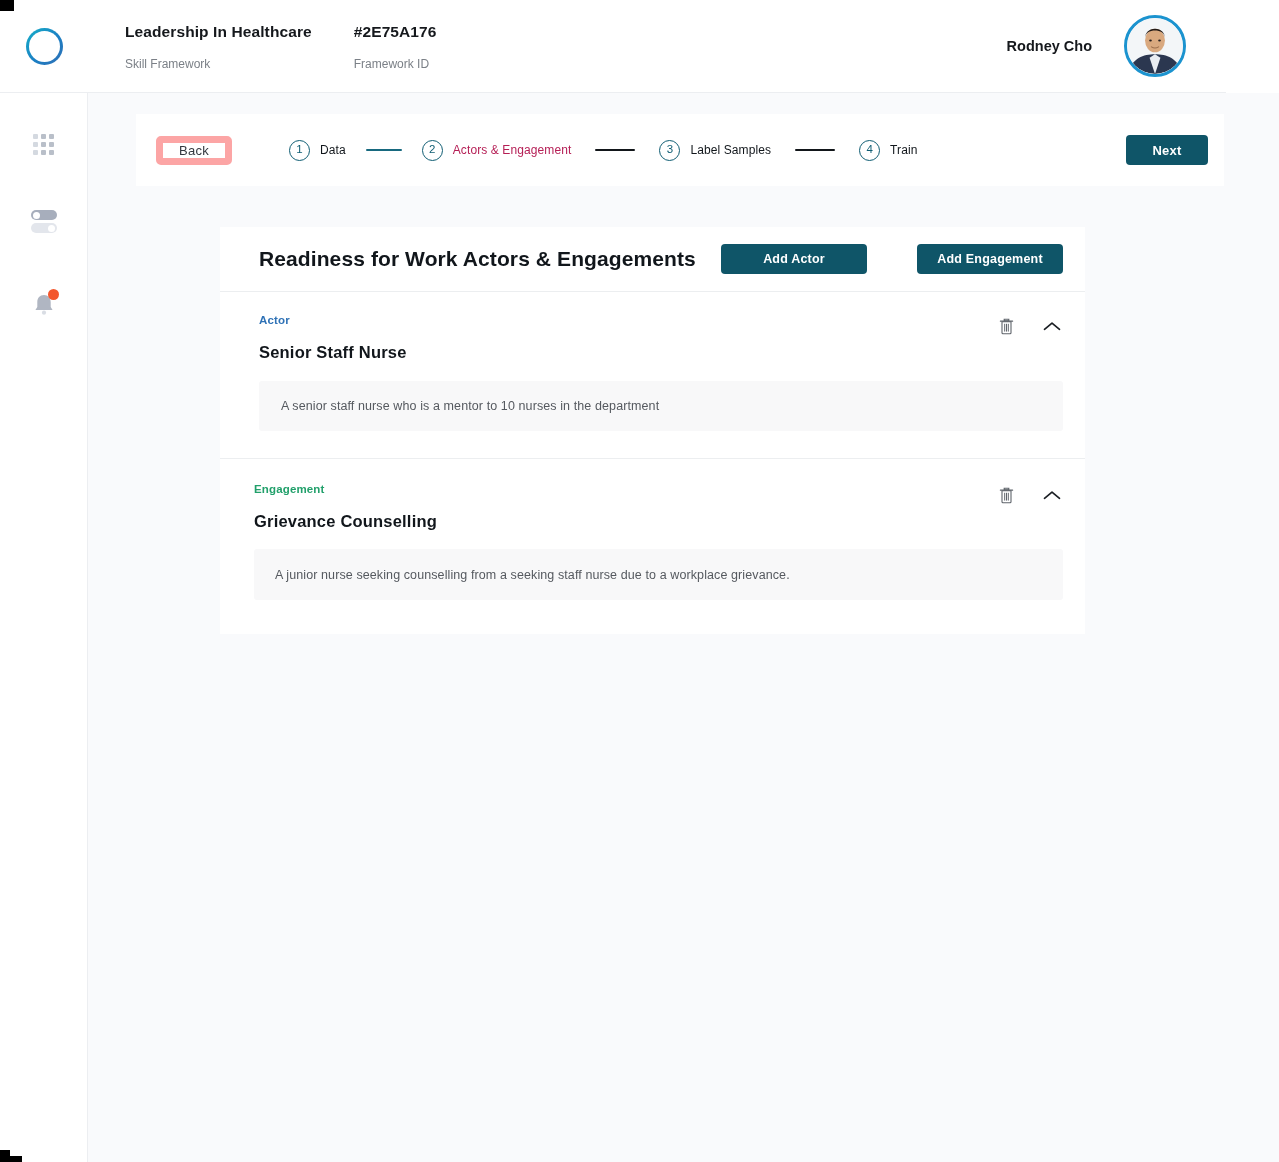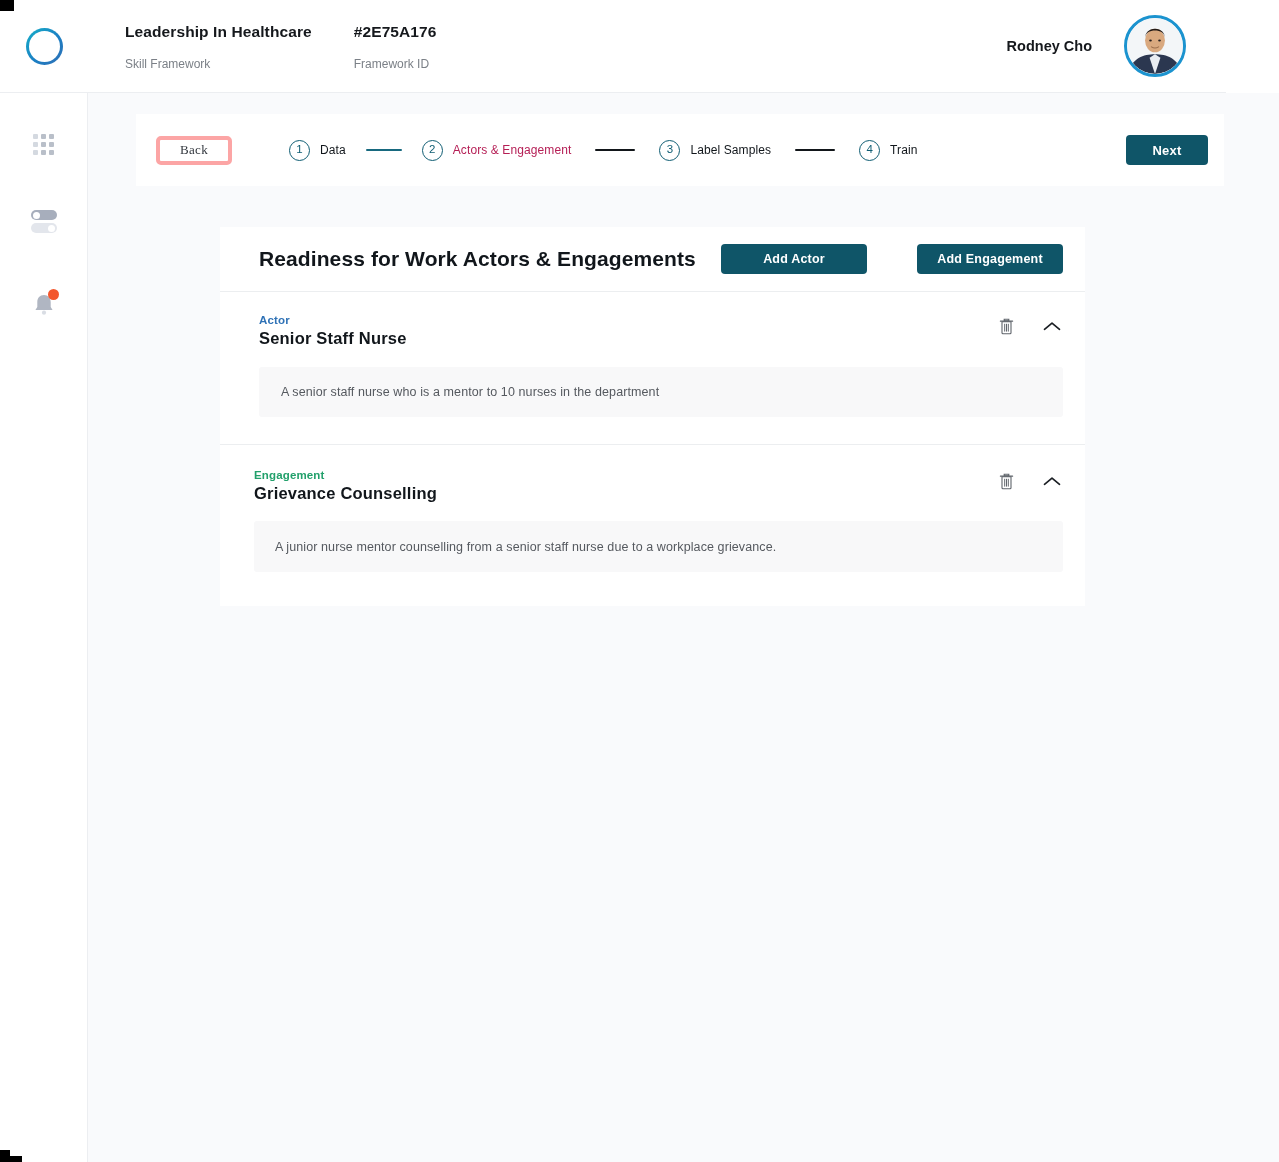--- a/index.html
+++ b/index.html
@@ -98,23 +98,23 @@
     background: #f9fafc;
   }
 
   
   .stepper-card {
     position: absolute; left: 48px; top: 21px; width: 1088px; height: 72px;
     background: #ffffff;
   }
   .stepper-inner { display: flex; align-items: center; height: 72px; padding-left: 20px; padding-right: 16px; }
   .back-btn {
-    width: 76px; height: 29px; border: 4px solid #fca5a5; border-radius: 5px;
+    width: 76px; height: 29px; border: 7px solid #fca5a5; border-radius: 5px;
     background: #ffffff; color: #33383f; font-size: 13px;
-    font-family: Liberation Serif, serif; letter-spacing: .3px;
+    font-family: Liberation Sans, sans-serif; letter-spacing: .3px;
     display: flex; align-items: center; justify-content: center; cursor: pointer;
   }
   .steps { display: flex; align-items: center; margin-left: 57px; }
   .step { display: flex; align-items: center; gap: 10px; }
   .step-num {
     width: 21px; height: 21px; border-radius: 50%;
     border: 1.6px solid #0f5d73; color: #0f5d73;
     font-size: 11.5px; font-weight: 400;
     display: flex; align-items: center; justify-content: center;
     line-height: 1;
@@ -151,21 +151,21 @@
   .pill-btn.actor { width: 146px; }
   .pill-btn.engagement { width: 146px; }
 
   .entity { padding: 0 22px 0 39px; }
   .entity.actor-block { padding-top: 21px; padding-bottom: 27px; border-bottom: 1px solid #eceef0; }
   .entity.engagement-block { padding-top: 23px; padding-bottom: 24px; padding-left: 34px; }
   .entity-head { display: flex; align-items: flex-start; }
   .entity-kicker { font-size: 11.5px; font-weight: 700; line-height: 14px; letter-spacing: .15px; }
   .entity-kicker.blue { color: #2f72b6; }
   .entity-kicker.green { color: #22a06b; }
-  .entity-name { font-size: 16.5px; font-weight: 700; color: #11161b; margin-top: 2px; letter-spacing: .2px; }
+  .entity-name { font-size: 16.5px; font-weight: 700; color: #11161b; margin-top: 16px; letter-spacing: .2px; }
   .entity-tools { margin-left: auto; display: flex; align-items: center; gap: 24px; padding-top: 2px; }
   .icon-btn { width: 22px; height: 22px; display: flex; align-items: center; justify-content: center; cursor: pointer; }
   .icon-btn svg { display: block; }
   .entity-desc {
     margin-top: 19px; background: #f8f8f9; border-radius: 3px;
     height: 50px; display: flex; align-items: center; padding-left: 22px;
     font-size: 12.5px; color: #55595f; letter-spacing: .1px;
   }
   .entity.engagement-block .entity-desc { margin-top: 18px; height: 51px; padding-left: 21px; }
 </style>
@@ -341,21 +341,21 @@
               <path d="M5.7 6.2 v7 M7.5 6.2 v7 M9.3 6.2 v7" stroke="#5f646b" stroke-width="1" stroke-linecap="round"></path>
             </svg>
           </span>
           <span class="icon-btn">
             <svg width="18" height="11" viewBox="0 0 18 11" xmlns="http://www.w3.org/2000/svg" aria-hidden="true">
               <path d="M1.5 8.3 L9 2.2 L16.5 8.3" fill="none" stroke="#1b1f24" stroke-width="1.7" stroke-linecap="round" stroke-linejoin="round"></path>
             </svg>
           </span>
         </div>
       </div>
-      <div class="entity-desc">A junior nurse mentor counselling from a senior staff nurse due to a workplace grievance.</div>
+      <div class="entity-desc">A junior nurse seeking counselling from a seeking staff nurse due to a workplace grievance.</div>
     </div>
 
   </div>
 </div>
 
 <div class="artifact tl"></div>
 <div class="artifact bl-a"></div>
 <div class="artifact bl-b"></div>
 
 </body></html>

